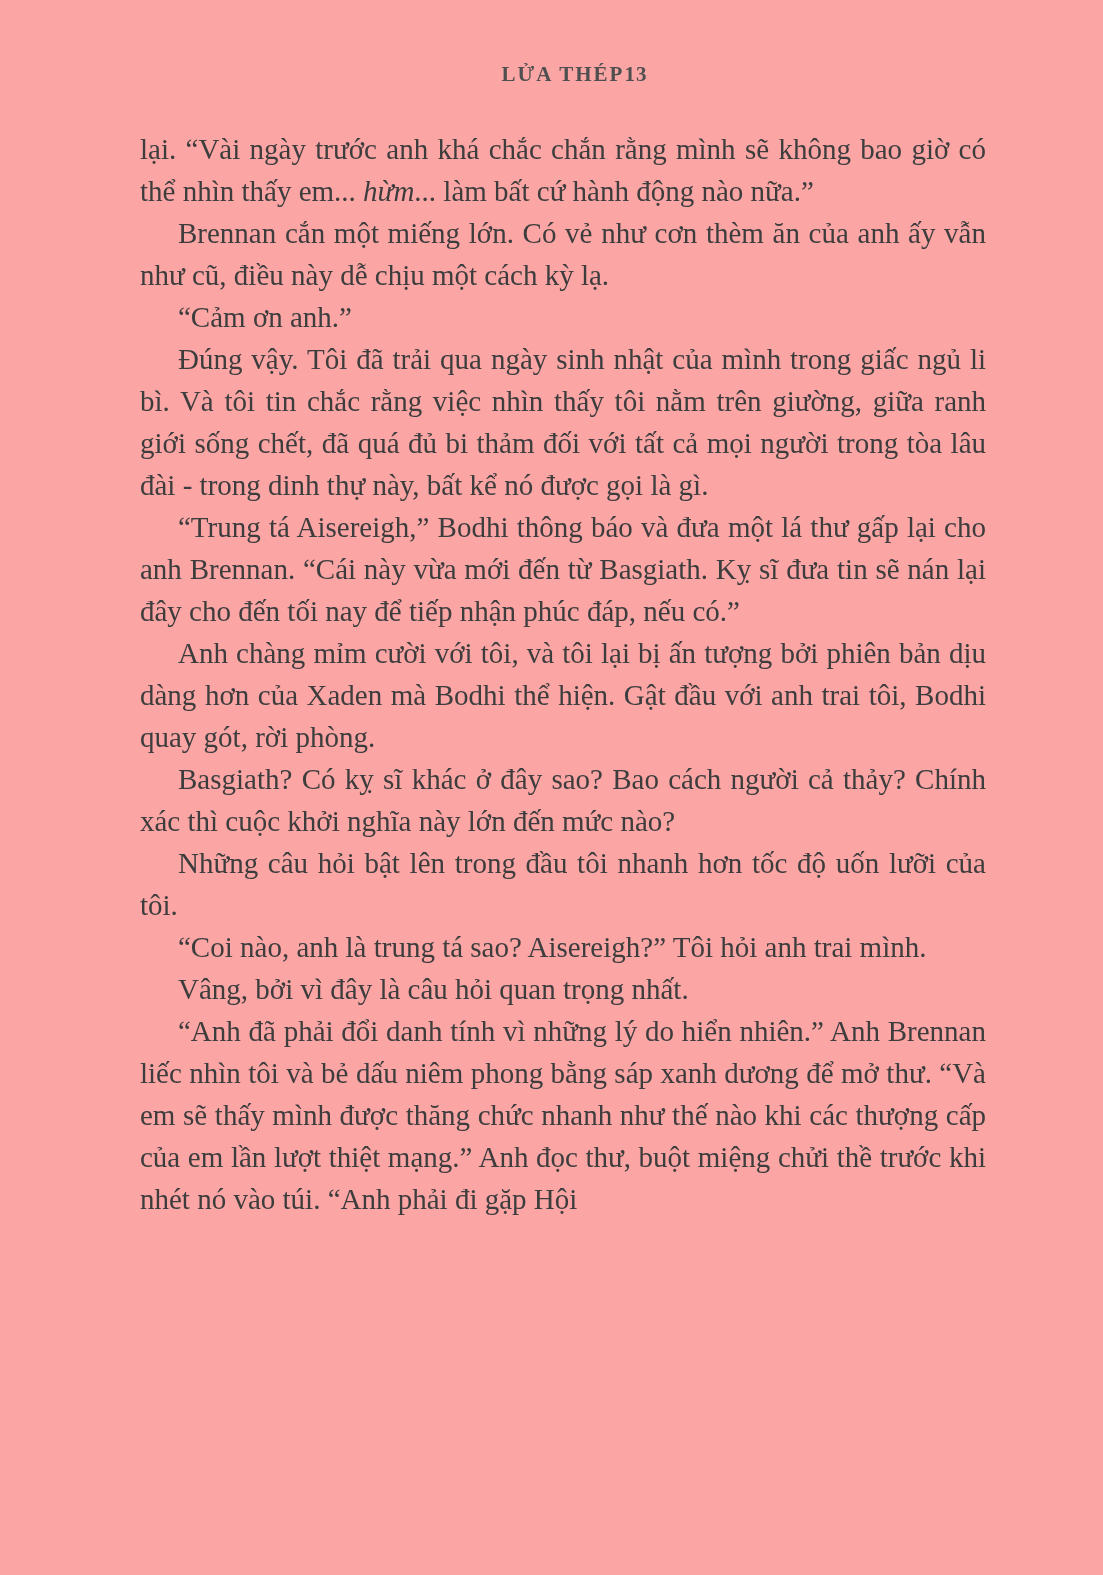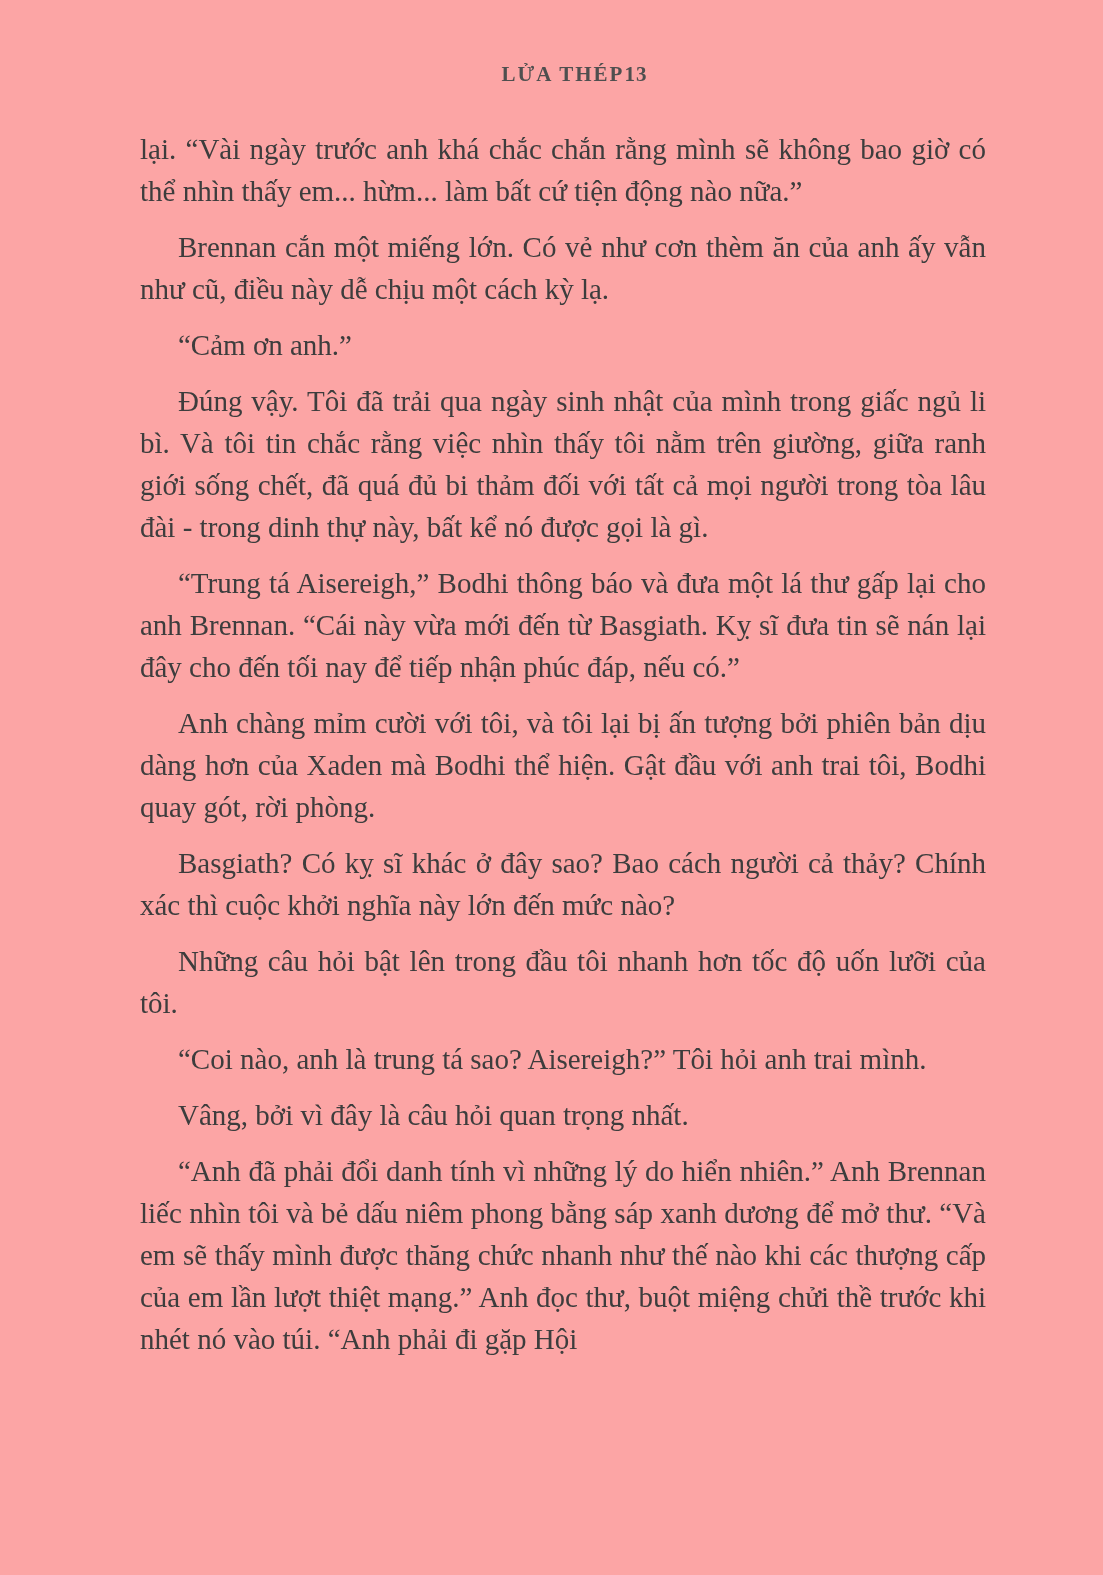--- a/index.html
+++ b/index.html
@@ -52,36 +52,36 @@
     line-height: 42px;
     color: #3d3d3d;
     text-align: justify;
   }
   .para {
     margin: 0;
     padding: 0;
   }
   .para.indent {
     text-indent: 38px;
-    margin-top: 14px;
   }
   .italic {
+    font-style: italic;
   }
 </style>
 </head>
 <body>
 
 <div class="page">
   <div class="running-header">
     <div class="running-title">LỬA THÉP</div>
     <div class="running-page-number">13</div>
   </div>
 
   <div class="page-body">
-      <p class="para"><span>lại. “Vài ngày trước anh khá chắc chắn rằng mình sẽ không bao giờ có thể nhìn thấy em... </span><span class="italic">hừm</span><span>... làm bất cứ tiện động nào nữa.”</span></p>
+      <p class="para"><span>lại. “Vài ngày trước anh khá chắc chắn rằng mình sẽ không bao giờ có thể nhìn thấy em... </span><span class="italic">hừm</span><span>... làm bất cứ hành động nào nữa.”</span></p>
       <p class="para indent"><span>Brennan cắn một miếng lớn. Có vẻ như cơn thèm ăn của anh ấy vẫn như cũ, điều này dễ chịu một cách kỳ lạ.</span></p>
       <p class="para indent"><span>“Cảm ơn anh.”</span></p>
       <p class="para indent"><span>Đúng vậy. Tôi đã trải qua ngày sinh nhật của mình trong giấc ngủ li bì. Và tôi tin chắc rằng việc nhìn thấy tôi nằm trên giường, giữa ranh giới sống chết, đã quá đủ bi thảm đối với tất cả mọi người trong tòa lâu đài - trong dinh thự này, bất kể nó được gọi là gì.</span></p>
       <p class="para indent"><span>“Trung tá Aisereigh,” Bodhi thông báo và đưa một lá thư gấp lại cho anh Brennan. “Cái này vừa mới đến từ Basgiath. Kỵ sĩ đưa tin sẽ nán lại đây cho đến tối nay để tiếp nhận phúc đáp, nếu có.”</span></p>
       <p class="para indent"><span>Anh chàng mỉm cười với tôi, và tôi lại bị ấn tượng bởi phiên bản dịu dàng hơn của Xaden mà Bodhi thể hiện. Gật đầu với anh trai tôi, Bodhi quay gót, rời phòng.</span></p>
       <p class="para indent"><span>Basgiath? Có kỵ sĩ khác ở đây sao? Bao cách người cả thảy? Chính xác thì cuộc khởi nghĩa này lớn đến mức nào?</span></p>
       <p class="para indent"><span>Những câu hỏi bật lên trong đầu tôi nhanh hơn tốc độ uốn lưỡi của tôi.</span></p>
       <p class="para indent"><span>“Coi nào, anh là trung tá sao? Aisereigh?” Tôi hỏi anh trai mình.</span></p>
       <p class="para indent"><span>Vâng, bởi vì đây là câu hỏi quan trọng nhất.</span></p>
       <p class="para indent"><span>“Anh đã phải đổi danh tính vì những lý do hiển nhiên.” Anh Brennan liếc nhìn tôi và bẻ dấu niêm phong bằng sáp xanh dương để mở thư. “Và em sẽ thấy mình được thăng chức nhanh như thế nào khi các thượng cấp của em lần lượt thiệt mạng.” Anh đọc thư, buột miệng chửi thề trước khi nhét nó vào túi. “Anh phải đi gặp Hội</span></p>

